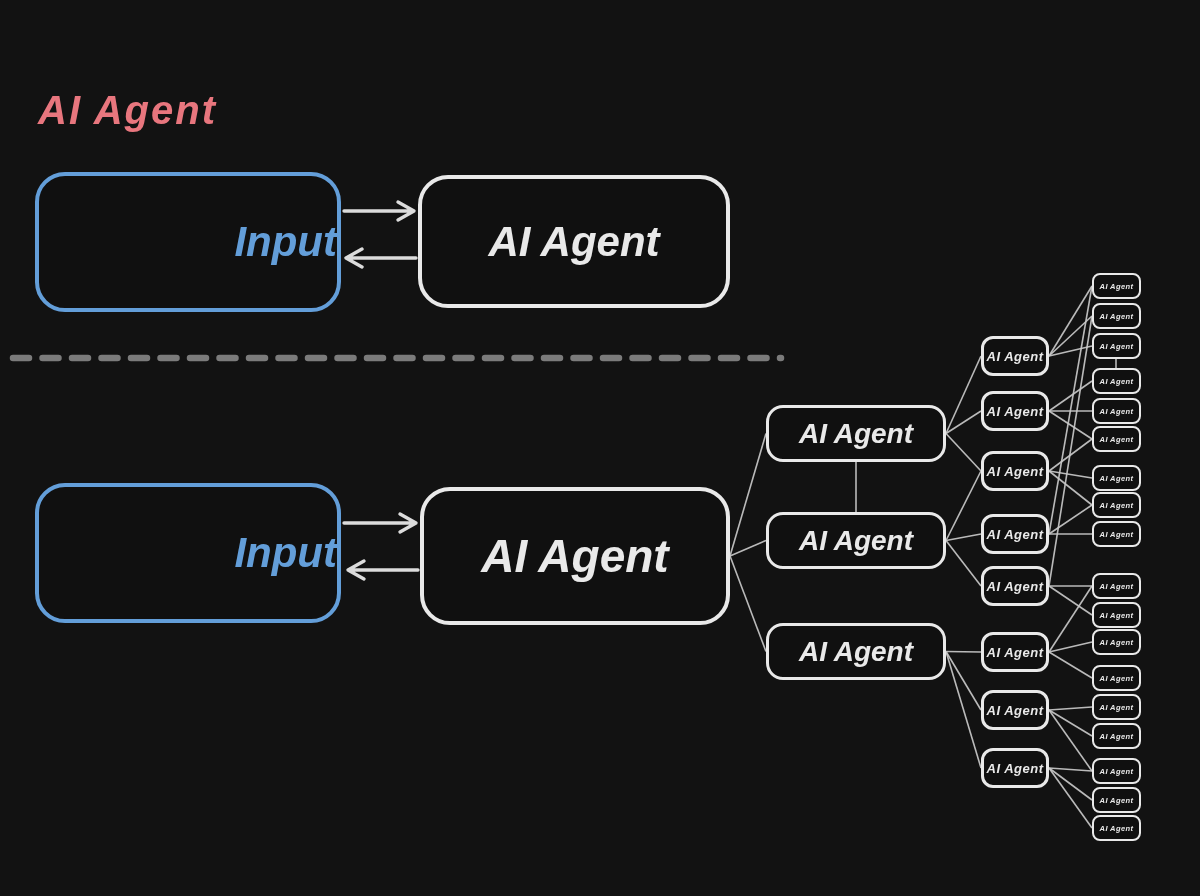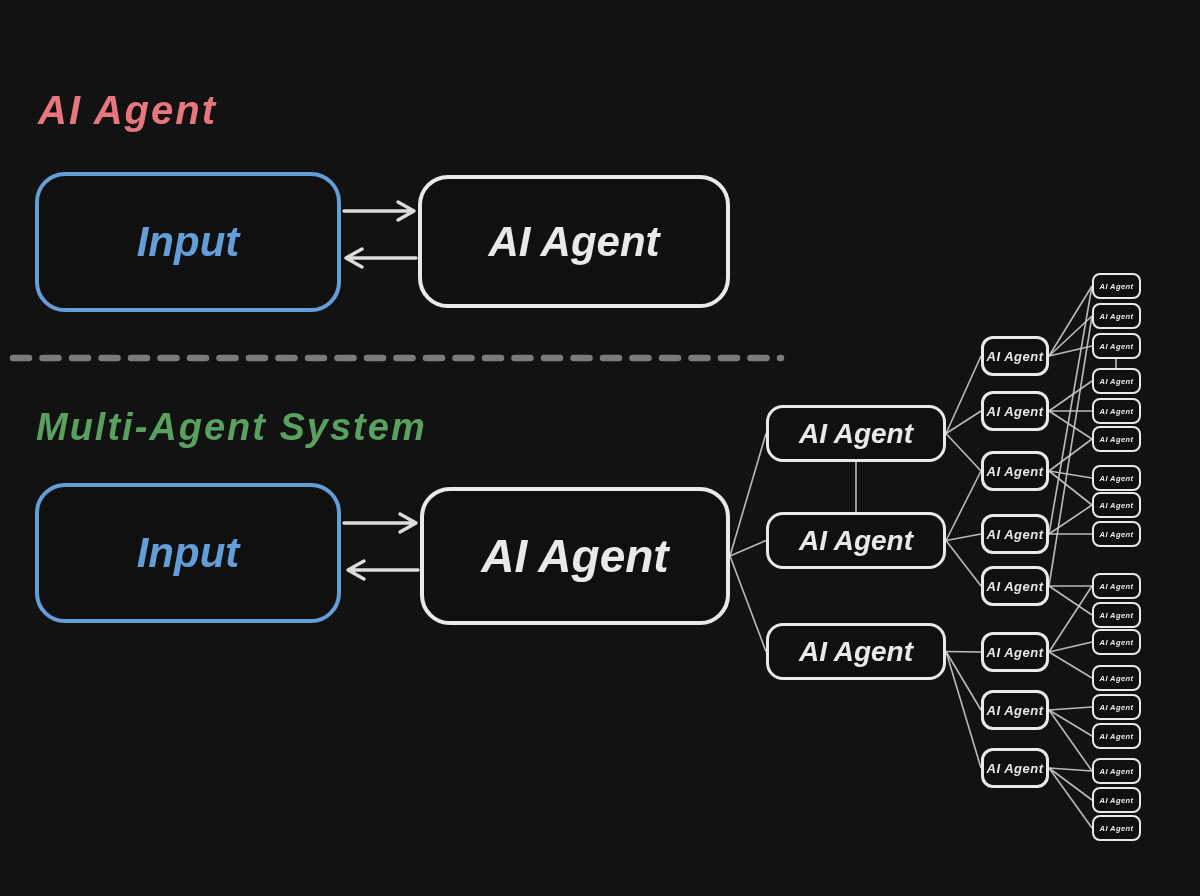--- a/index.html
+++ b/index.html
@@ -20,21 +20,21 @@
     white-space:nowrap;
   }
   .title-single{left:38px;top:88px;font-size:40px;color:var(--red);}
   .title-multi{left:36px;top:406px;font-size:38px;color:var(--green);}
   .node{
     position:absolute;display:flex;align-items:center;justify-content:center;
     background:var(--boxfill);box-sizing:border-box;font-style:italic;font-weight:600;
     white-space:nowrap;
   }
   .node span{display:block;}
-  .k-input{border:4px solid var(--blue);border-radius:30px;color:var(--blue);font-size:42px;}
+  .k-input{border:4px solid var(--blue);border-radius:30px;color:var(--blue);font-size:42px;justify-content:flex-end;}
   .k-agent{border:4px solid var(--white);border-radius:30px;color:var(--white);font-size:42px;}
   .k-root{border:4px solid var(--white);border-radius:30px;color:var(--white);font-size:46px;}
   .k-m{border:3px solid var(--white);border-radius:17px;color:var(--white);font-size:28px;}
   .k-p{border:3px solid var(--white);border-radius:12px;color:var(--white);font-size:13px;letter-spacing:.5px;}
   .k-c{border:2.5px solid var(--white);border-radius:8px;color:var(--white);font-size:7.5px;letter-spacing:.4px;}
 </style>
 </head>
 <body>
 
 <div id="canvas">
@@ -77,21 +77,20 @@
       <line x1="1049" y1="768" x2="1092" y2="828" class="edge"></line>
       <line x1="856" y1="462" x2="856" y2="512" class="edge"></line>
       <line x1="1116" y1="359" x2="1116" y2="368" class="edge"></line>
       <line x1="13" y1="358" x2="781" y2="358" class="divider"></line>
       <path d="M344 211 L414 211 M398 202 L414 211 L398 220" class="arrow"></path>
       <path d="M416 258 L346 258 M362 249 L346 258 L362 267" class="arrow"></path>
       <path d="M344 523 L416 523 M400 514 L416 523 L400 532" class="arrow"></path>
       <path d="M418 570 L348 570 M364 561 L348 570 L364 579" class="arrow"></path>
     </svg>
   <div class="title title-single">AI Agent</div>
-  <div class="title title-multi">Multi-Agent System</div>
   <div id="nodes">
       <div class="node k-input" style="left: 35px; top: 172px; width: 306px; height: 140px;">
         <span>Input</span>
       </div>
       <div class="node k-agent" style="left: 418px; top: 175px; width: 312px; height: 133px;">
         <span>AI Agent</span>
       </div>
       <div class="node k-input" style="left: 35px; top: 483px; width: 306px; height: 140px;">
         <span>Input</span>
       </div>

